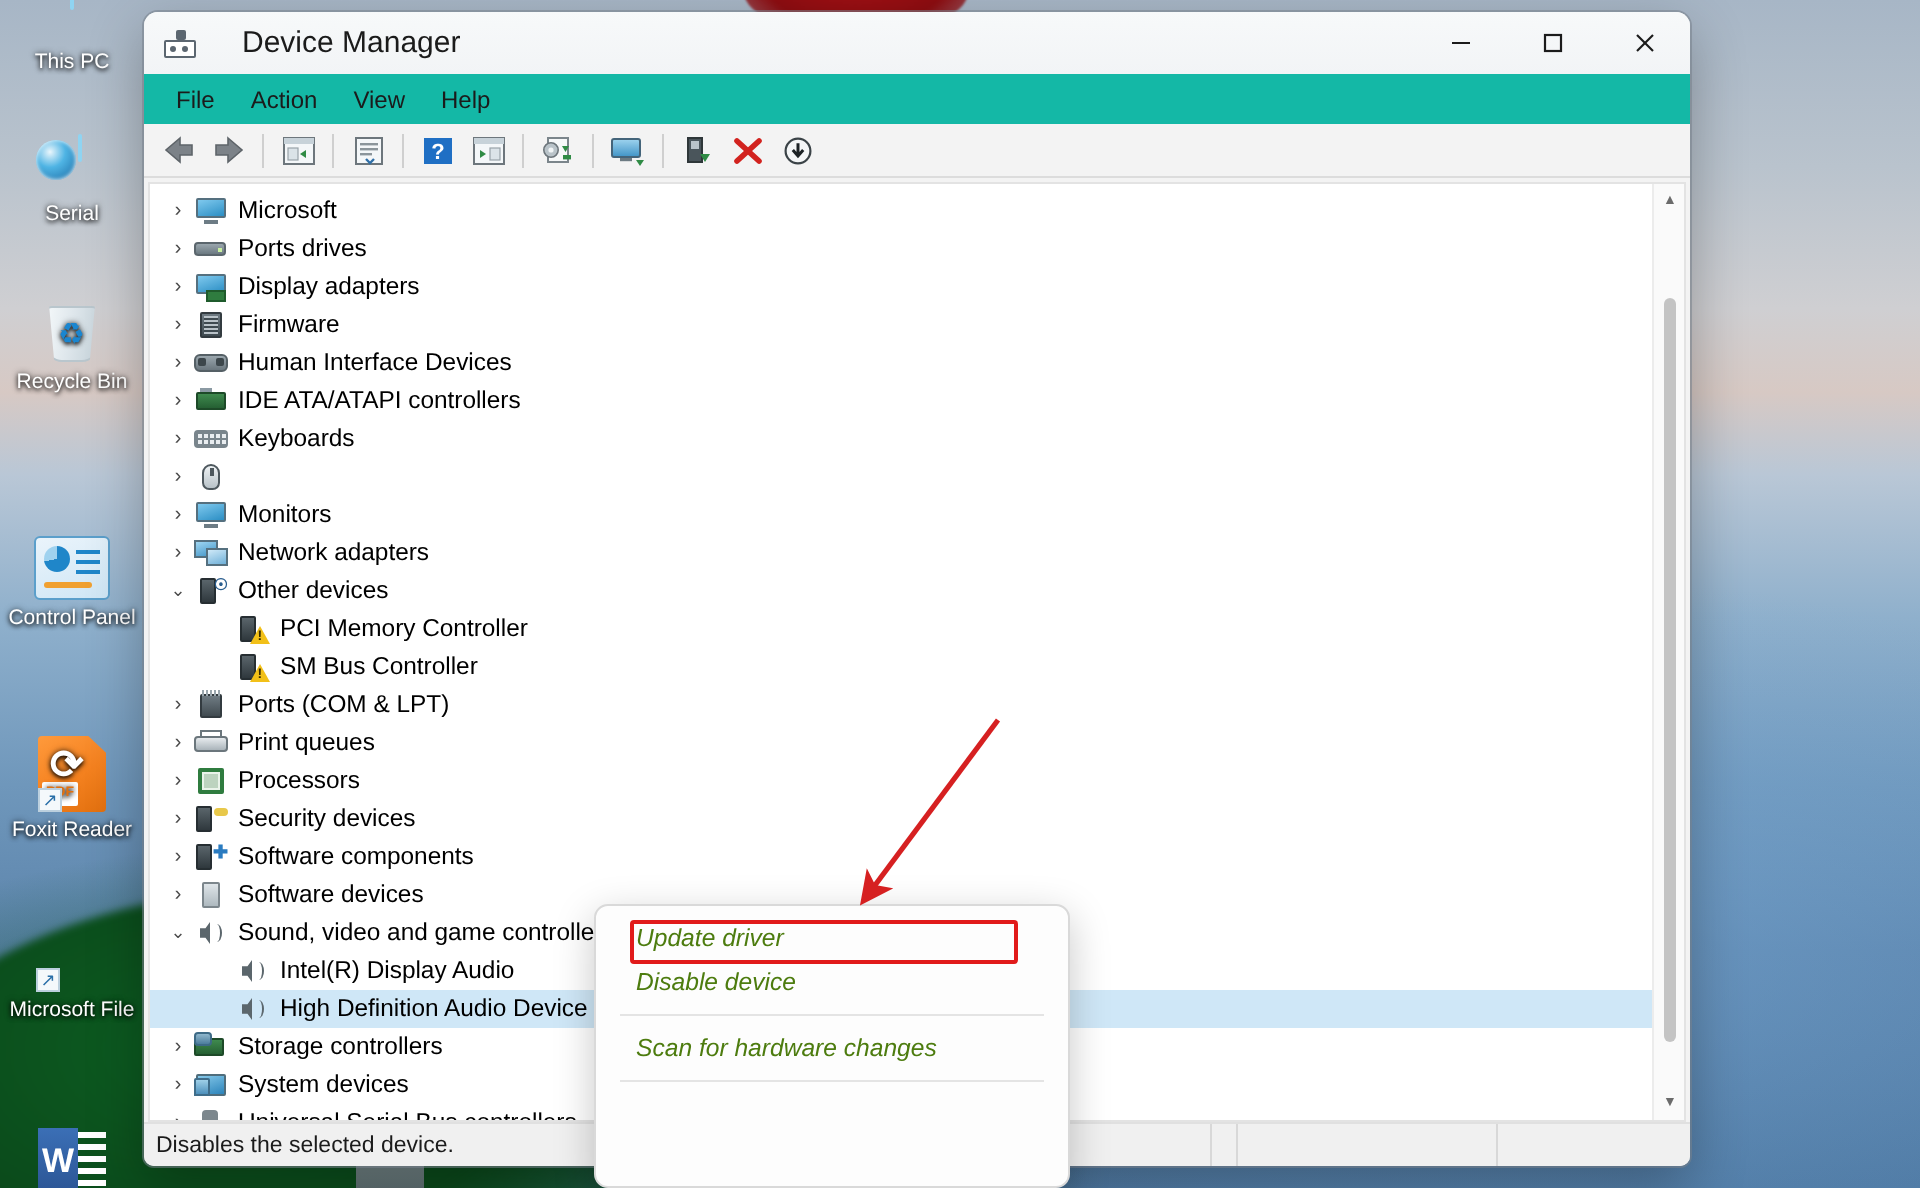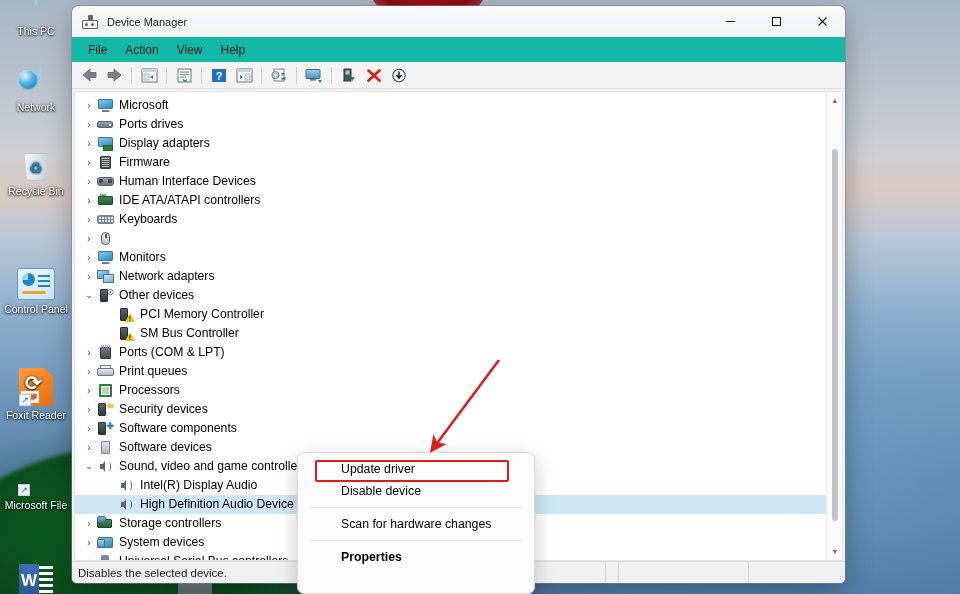--- a/index.html
+++ b/index.html
@@ -197,21 +197,21 @@
     position: absolute; bottom: 2.5px; width: 3px; height: 3px;
     background: #5b6670; border-radius: 50%;
   }
   .titlebar .app-icon .dot1 { left: 3px; }
   .titlebar .app-icon .dot2 { left: 9px; }
   .titlebar .app-icon .chip {
     position: absolute; left: 5.5px; top: 0; width: 5px; height: 5px;
     background: #5b6670; border-radius: 1px;
   }
   .titlebar .title {
-    font-size: 11px; color: #1b1b1b;
+    font-size: 15px; color: #1b1b1b; margin-left: 14px;
   }
   .wincontrols { position: absolute; right: 0; top: 0; display: flex; height: 31px; }
   .wincontrols div {
     width: 46px; height: 31px; display: flex; align-items: center; justify-content: center;
     font-size: 12px; color: #1b1b1b;
   }
 
   .menubar {
     height: 25px; flex: 0 0 25px;
     background: #14b8a6;
@@ -418,22 +418,22 @@
     background: #fdfdfd;
     border: 1px solid #d9d9d9;
     border-radius: 7px;
     box-shadow: 0 6px 20px rgba(0,0,0,.22);
     padding: 5px 0 0 0;
     overflow: hidden;
     z-index: 50;
   }
   #ctxmenu .mi {
     height: 22px; display: flex; align-items: center;
-    padding-left: 43px;
-    font-size: 12.3px; color: #000000;
+    padding-left: 20px;
+    font-size: 12.3px; color: #4d7c0f; font-style: italic;
   }
   #ctxmenu .mi.bold { font-weight: bold; }
   #ctxmenu .msep { height: 1px; background: #e4e4e4; margin: 5px 12px; }
 
   
   #ctx-highlight {
     position: absolute; left: 315px; top: 460px;
     width: 194px; height: 22px;
     border: 2px solid #e11b1b;
     border-radius: 2px;
@@ -460,21 +460,21 @@
       <span class="screen"></span><span class="stand"></span>
     </span>
     <span>This PC</span>
   </div>
 
   <div class="dicon" style="top:68px;">
     <span class="glyph ic-monitor" style="position:relative;">
       <span class="screen" style="margin-left:8px;width:32px;"></span><span class="stand"></span>
       <span class="ic-globe"></span>
     </span>
-    <span>Network</span>
+    <span>Serial</span>
   </div>
 
   <div class="dicon" style="top:148px;">
     <span class="glyph ic-bin">
       <span class="body"></span>
         <span class="rec">♻</span>
     </span>
     <span>Recycle Bin</span>
   </div>
 
@@ -860,21 +860,20 @@
     <div class="seg s4"></div>
   </div>
 </div>
 
 <div id="ctxmenu">
     <div class="mi">Update driver</div>
     <div class="mi">Disable device</div>
     <div class="msep"></div>
     <div class="mi">Scan for hardware changes</div>
     <div class="msep"></div>
-    <div class="mi bold">Properties</div>
   </div>
 <div id="ctx-highlight"></div>
 
 <svg id="red-arrow" viewBox="0 0 120 120">
   <defs>
     <marker id="ah" markerWidth="7" markerHeight="7" refX="5.2" refY="3.2" orient="auto">
       <path d="M0,0 L6.5,3.2 L0,6.4 L1.6,3.2 Z" fill="#d62021"></path>
     </marker>
   </defs>
   <line x1="99" y1="10" x2="32" y2="100" stroke="#d62021" stroke-width="2.6" marker-end="url(#ah)"></line>

